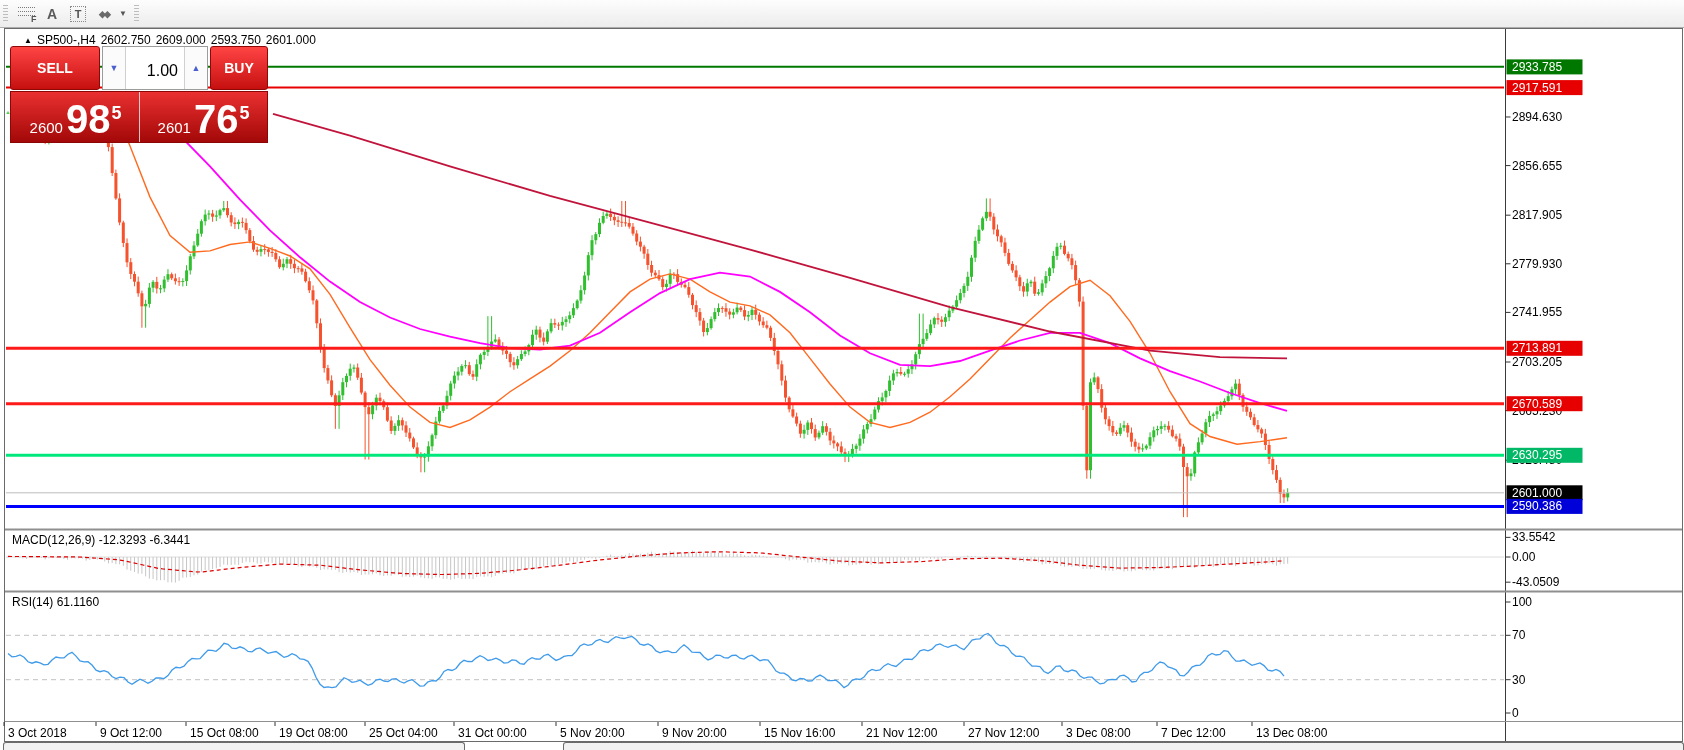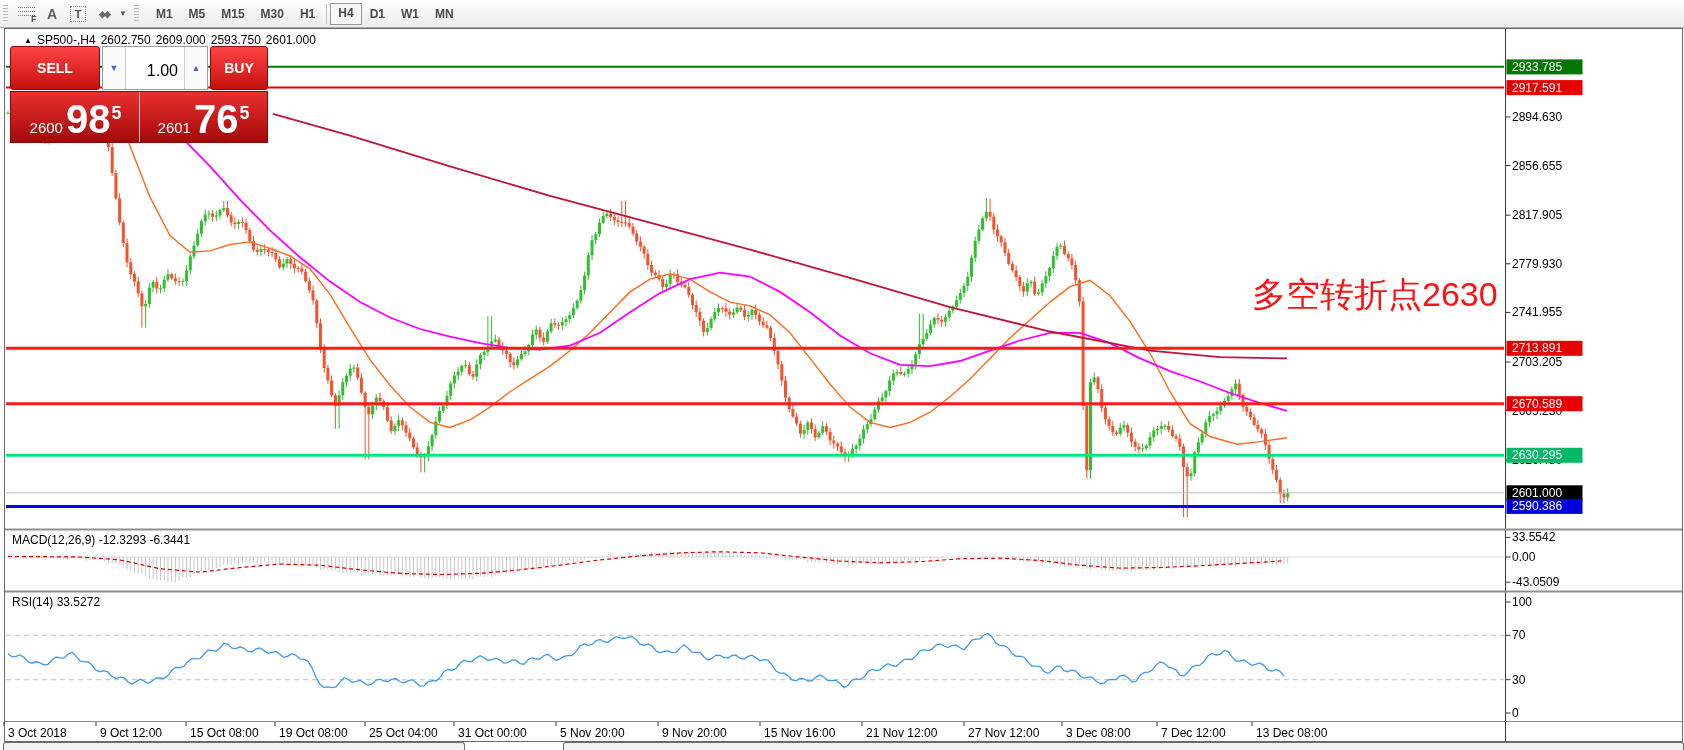--- a/index.html
+++ b/index.html
@@ -1233,32 +1233,20 @@
         <span class="tool-btn">A</span>
         <span class="tool-btn">
           <span class="icon-label">T</span>
         </span>
         <span class="tool-btn">
           <span class="icon-diamonds">◆◆</span>
         </span>
       </div>
     <span class="caret">▼</span>
     <div class="tb-handle"></div>
-    <div id="periods">
-        <span class="period">M1</span>
-        <span class="period">M5</span>
-        <span class="period">M15</span>
-        <span class="period">M30</span>
-        <span class="period">H1</span>
-        <span class="tb-divider"></span>
-        <span class="period active">H4</span>
-        <span class="period">D1</span>
-        <span class="period">W1</span>
-        <span class="period">MN</span>
-      </div>
   </div>
 
   <div id="chart-title" class="chrome">
     <span class="tri">▲</span><span>SP500-,H4</span><span>2602.750</span><span>2609.000</span><span>2593.750</span><span>2601.000</span>
   </div>
 
   <div id="trade-panel" class="chrome">
     <div id="tp-row1">
       <div id="sell-btn" class="tp-btn">SELL</div>
       <div id="vol-group">
@@ -1277,20 +1265,19 @@
       <div id="tp-divider"></div>
       <div class="cell">
         <span class="px-small">2601</span>
         <span class="px-big">76</span>
         <span class="px-sup">5</span>
       </div>
     </div>
   </div>
 
   <div id="macd-label" class="chrome">MACD(12,26,9) -12.3293 -6.3441</div>
-  <div id="rsi-label" class="chrome">RSI(14) 33.5272</div>
+  <div id="rsi-label" class="chrome">RSI(14) 61.1160</div>
 
-  <div id="annotation" class="chrome" style="color: rgb(255, 17, 17);">多空转折点2630</div>
 
   <div id="dock-left" class="chrome dock-edge"></div>
   <div id="dock-right" class="chrome dock-edge"></div>
 
 </div>
 
 </body></html>

